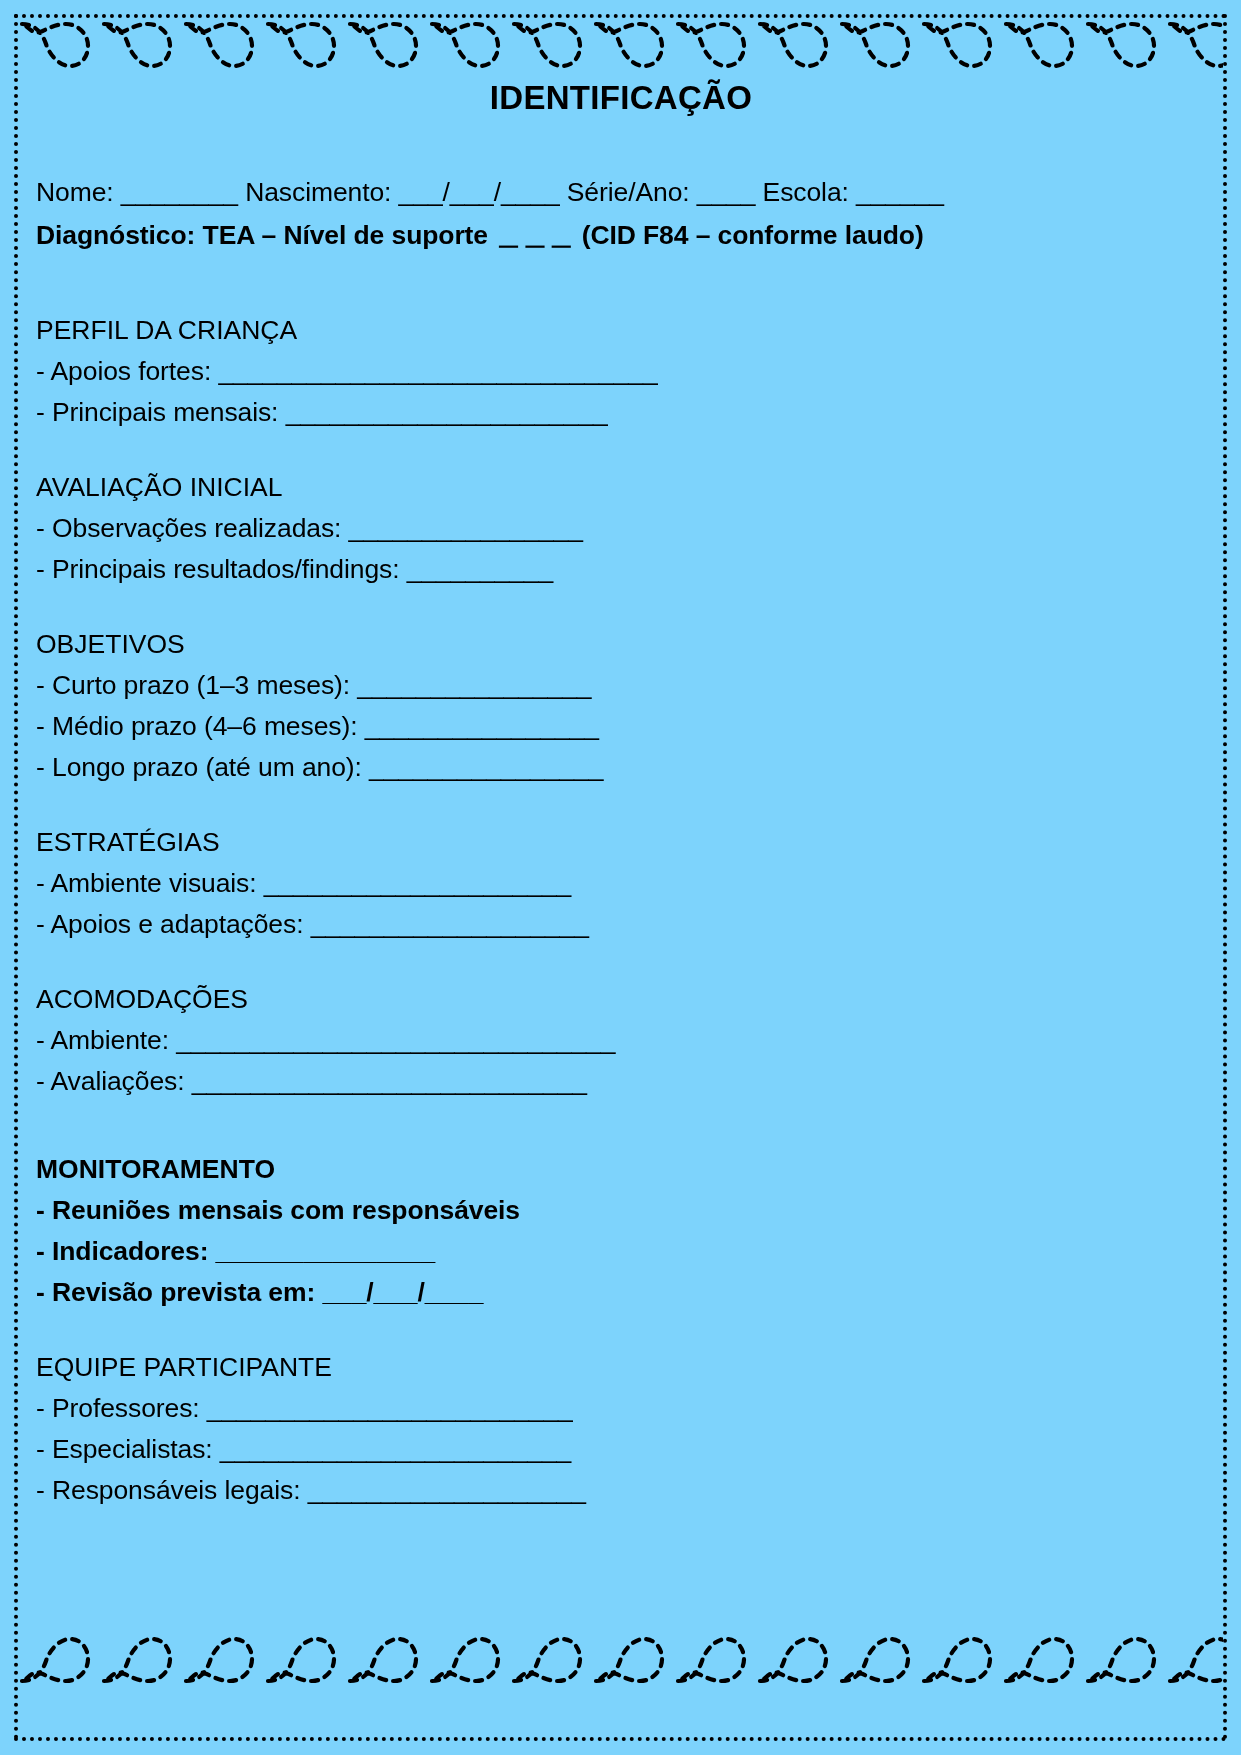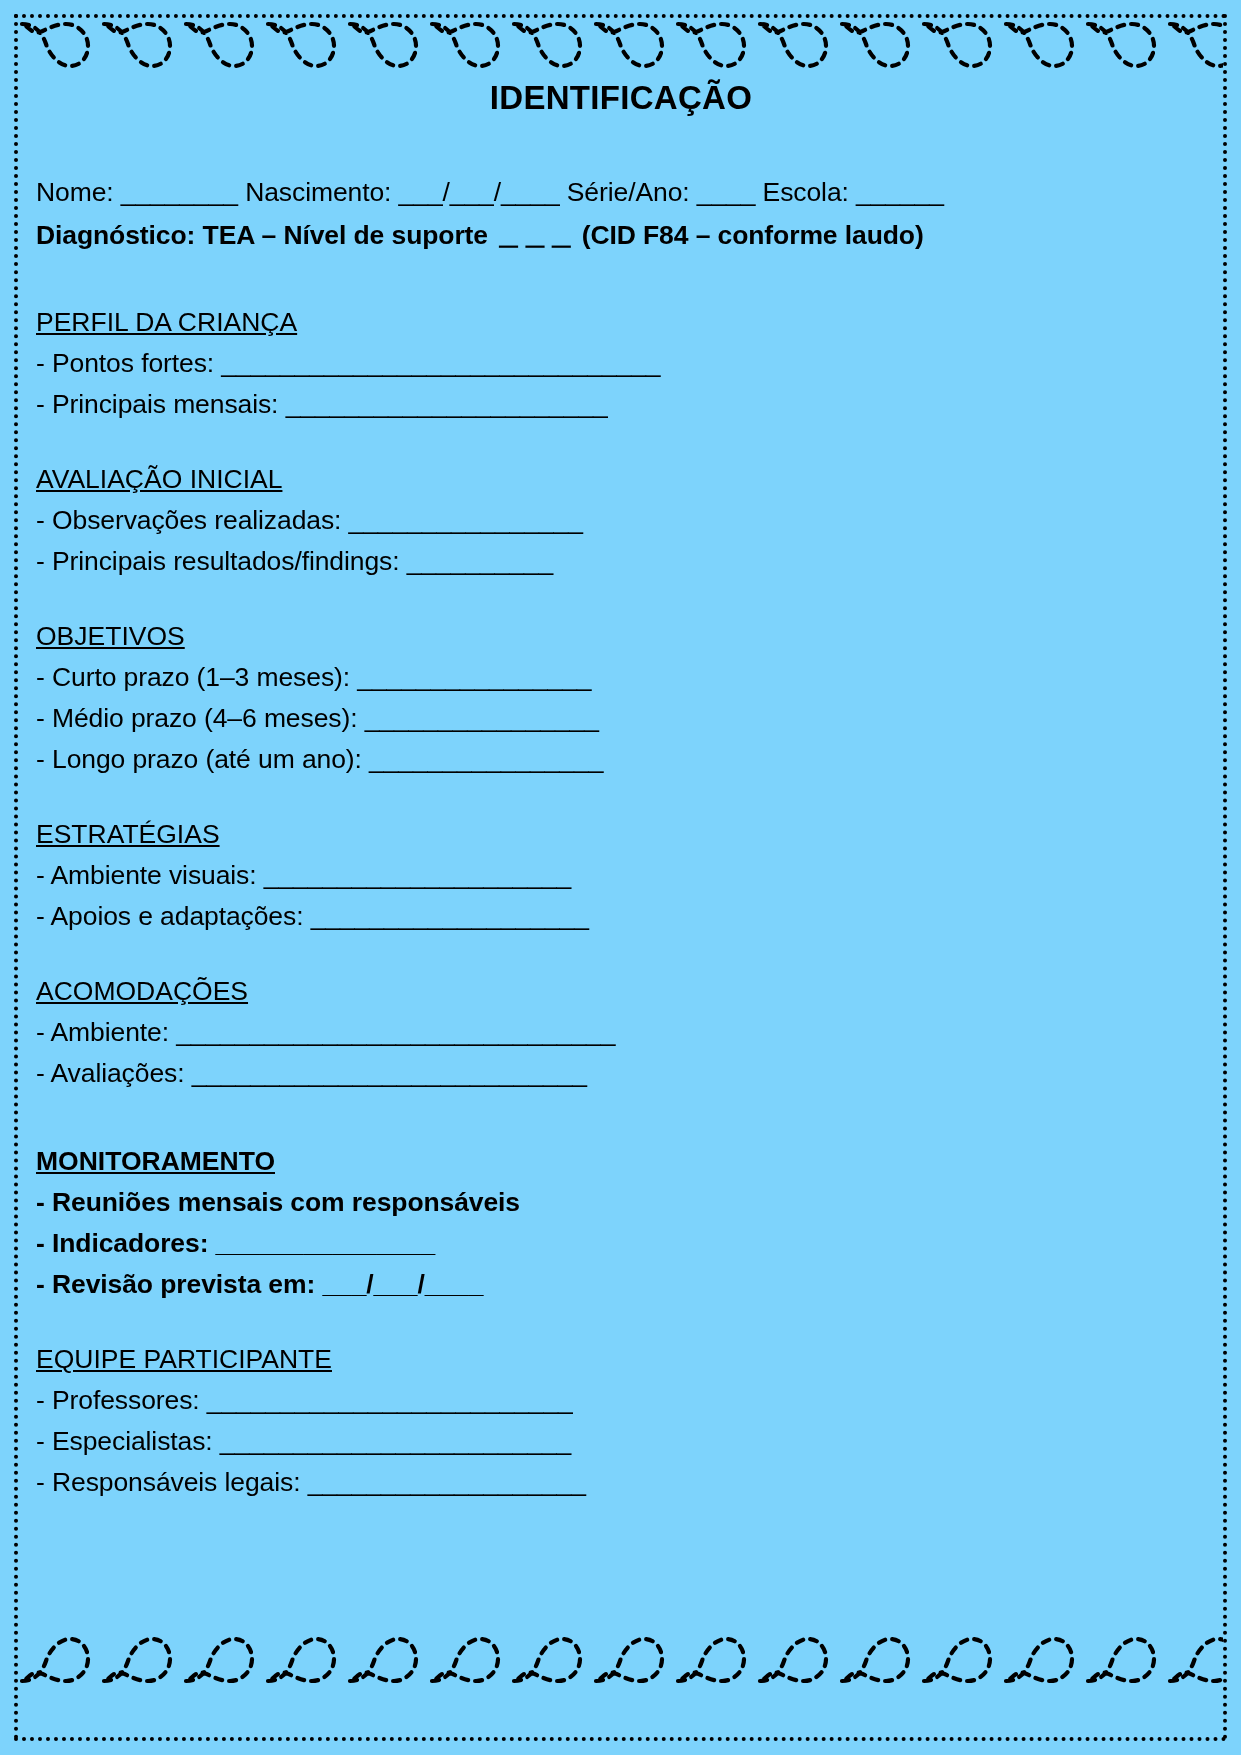--- a/index.html
+++ b/index.html
@@ -60,25 +60,24 @@
     font-size: 26.5px;
     line-height: 41px;
     white-space: nowrap;
     letter-spacing: -0.1px;
   }
   .line.bold { font-weight: bold; }
   .section-head {
     font-size: 26.5px;
     line-height: 41px;
     white-space: nowrap;
-    text-decoration: underline;
   }
   .section-head.bold { font-weight: bold; margin-top: 47px; }
   .group { margin-bottom: 34px; }
-  .group.tight { margin-bottom: 8px; }
+  .group.tight { margin-bottom: 16px; }
   .idline { margin-bottom: 2px; }
 </style>
 </head>
 <body>
 
 <div id="page">
 
   <div id="frame"></div>
 
   <div class="loop-border" id="loop-top">
@@ -131,21 +130,21 @@
 
     <div class="group tight">
       <div class="line idline">Nome: ________   Nascimento: ___/___/____   Série/Ano: ____   Escola: ______</div>
       <div class="line bold">Diagnóstico: TEA – Nível de suporte ＿＿＿ (CID F84 – conforme laudo)</div>
     </div>
 
     <div style="height:38px"></div>
 
     <div class="group">
       <div class="section-head">PERFIL DA CRIANÇA</div>
-      <div class="line">- Pontos fortes: ______________________________</div>
+      <div class="line">- Apoios fortes: ______________________________</div>
       <div class="line">- Principais mensais: ______________________</div>
     </div>
 
     <div class="group">
       <div class="section-head">AVALIAÇÃO INICIAL</div>
       <div class="line">- Observações realizadas: ________________</div>
       <div class="line">- Principais resultados/findings: __________</div>
     </div>
 
     <div class="group">

